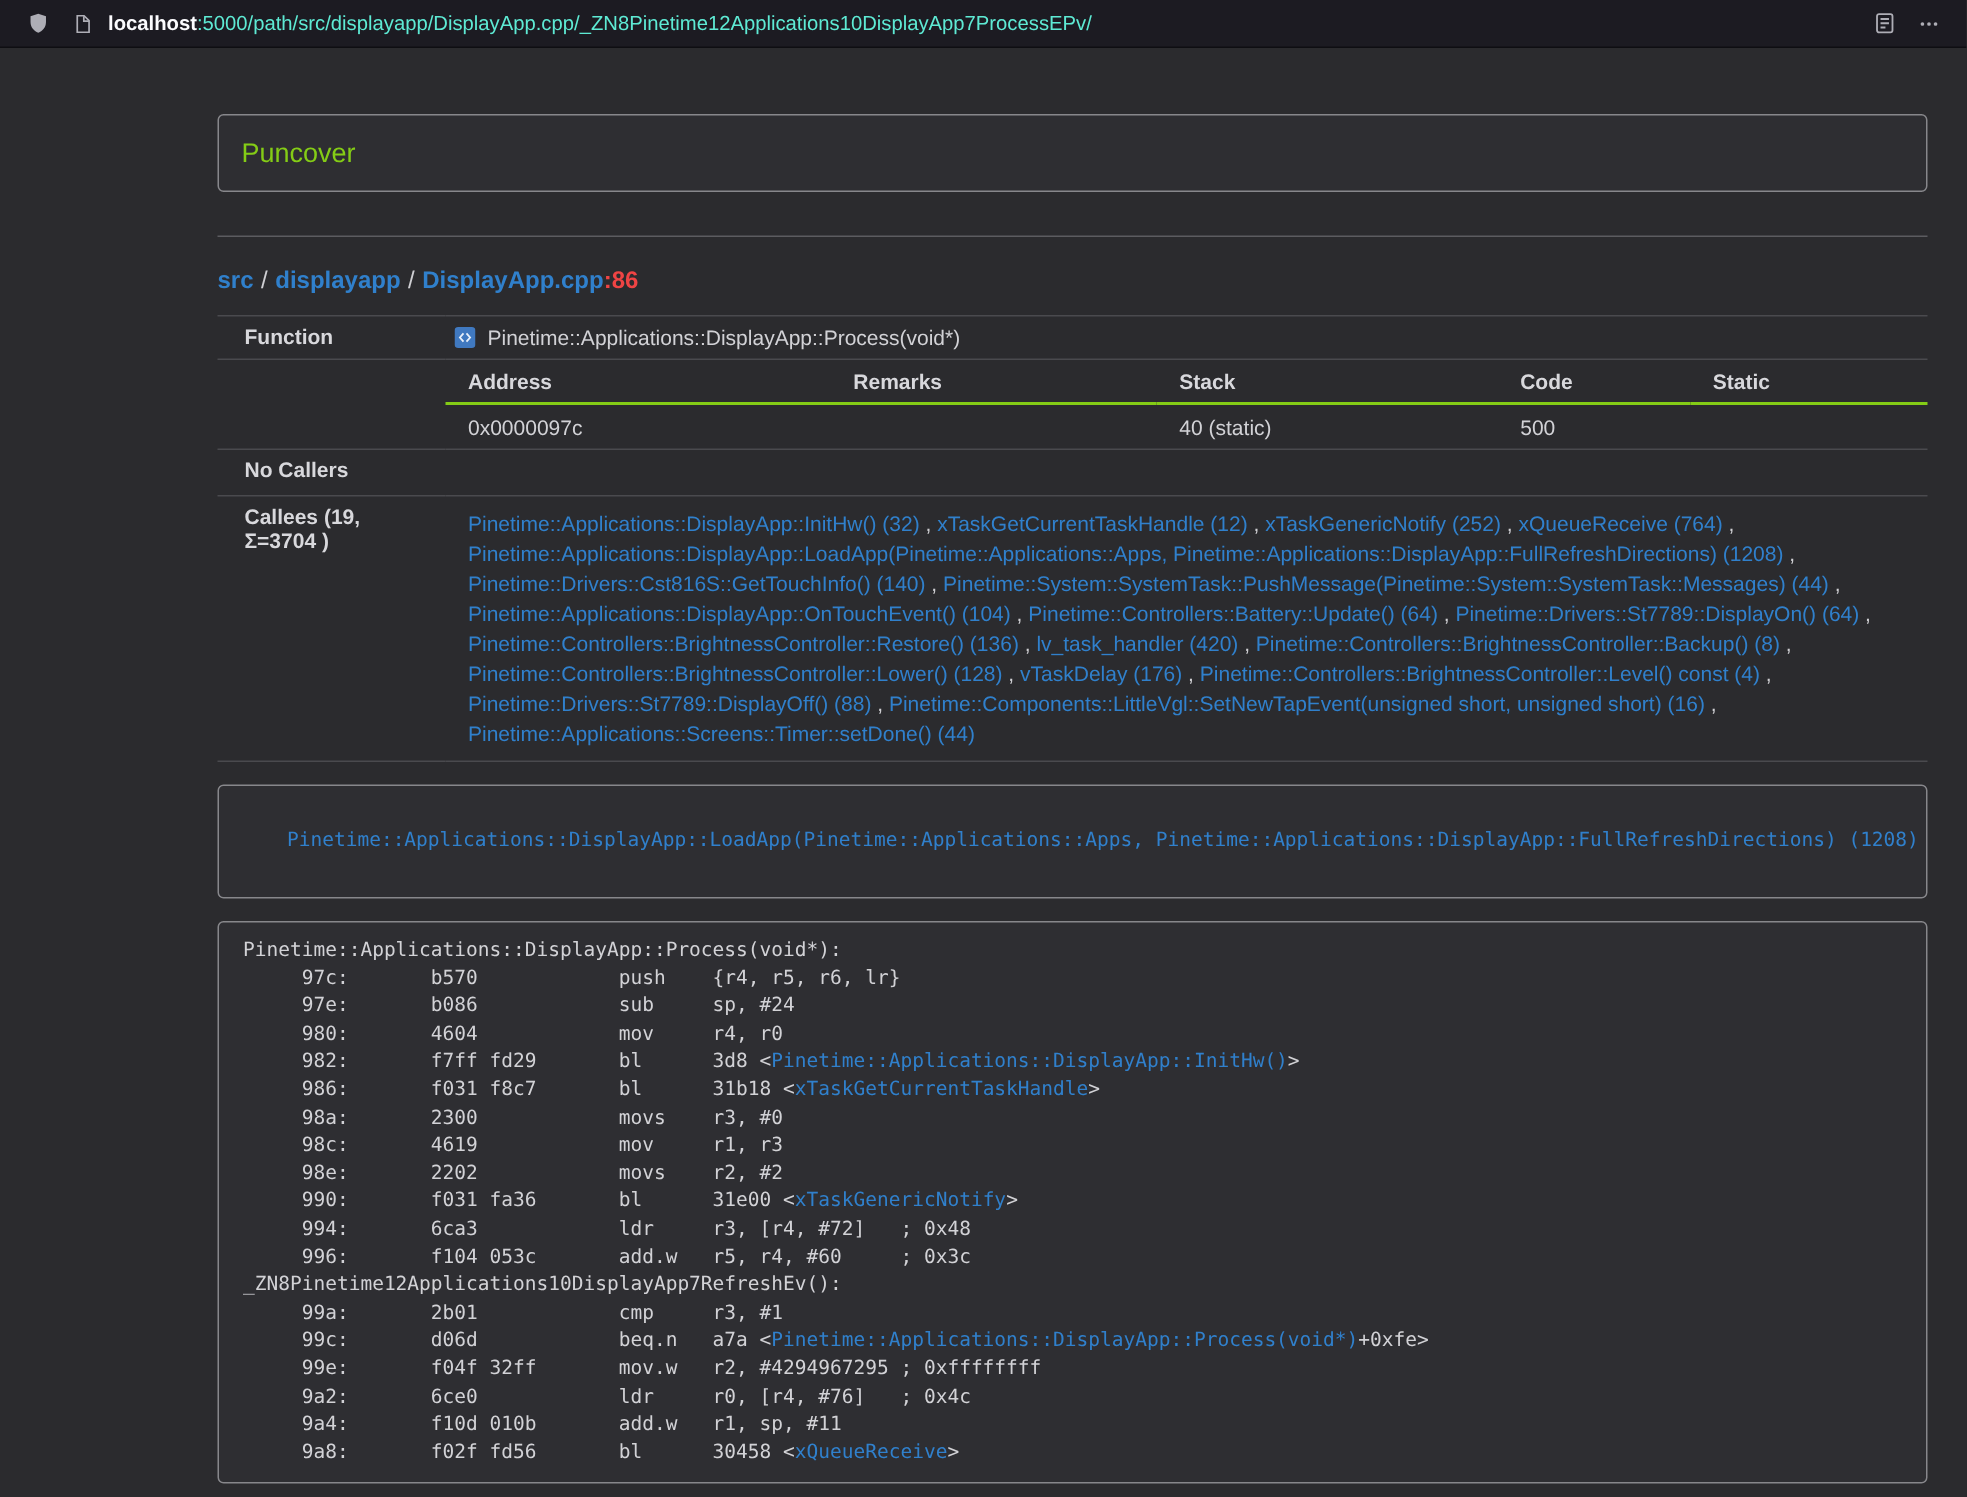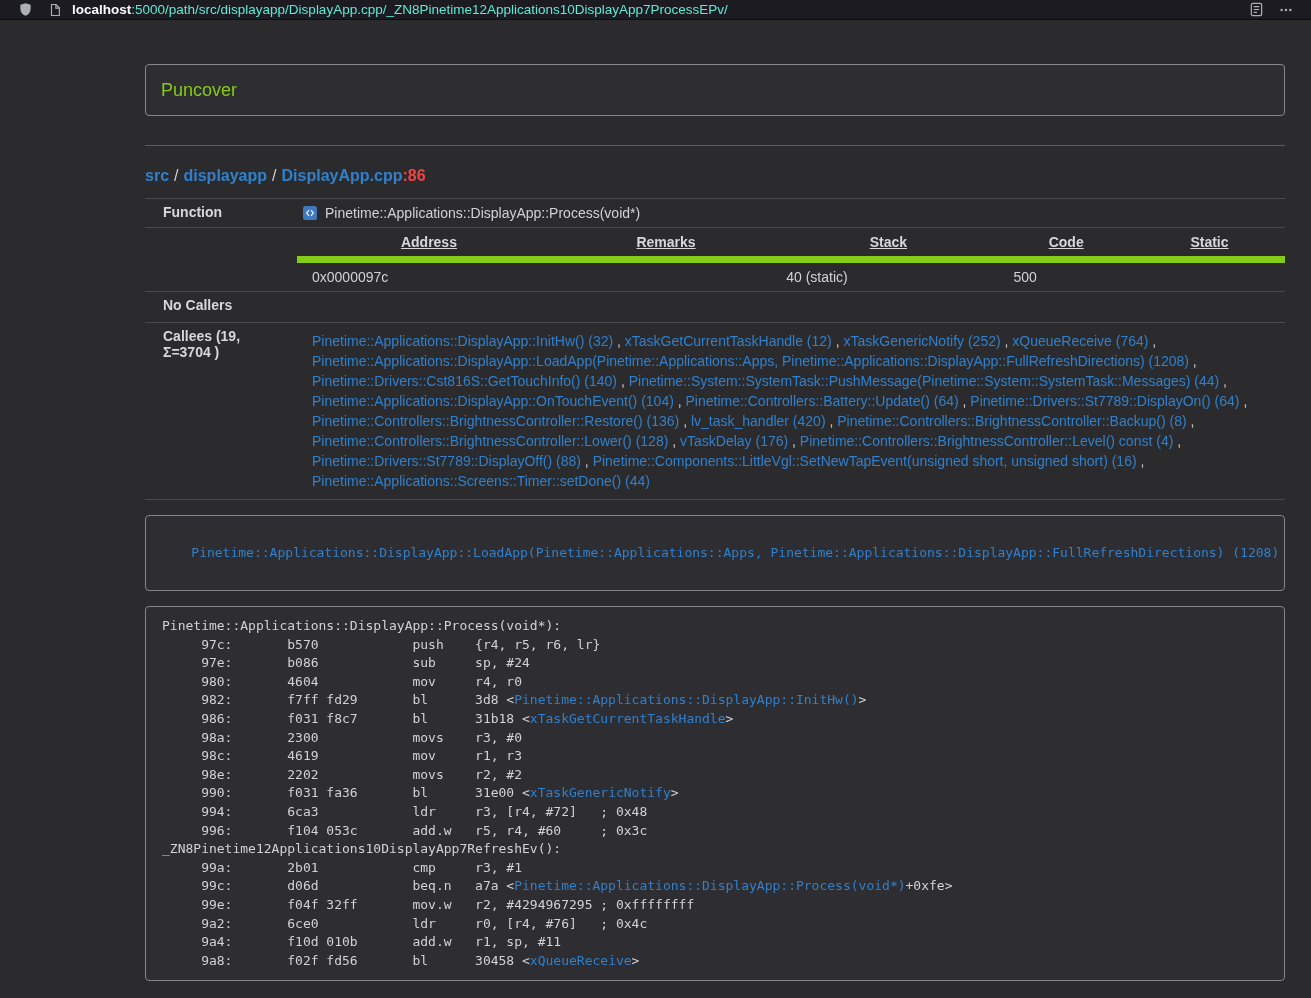--- a/index.html
+++ b/index.html
@@ -7,21 +7,21 @@
   body {
     width: 1311px; height: 998px; overflow: hidden;
     background: #2b2b2e;
     color: #d2d2d6;
     font-family: "Liberation Sans", sans-serif;
     font-size: 14px;
   }
 
   
   .topbar {
-    height: 20px; background: #1c1b22; border-bottom: 1px solid #0e0e12;
+    height: 32px; background: #1c1b22; border-bottom: 1px solid #0e0e12;
     display: flex; align-items: center; padding: 0 10px;
   }
   .tb-icon {
     width: 18px; height: 18px; flex: none;
     display: inline-flex; align-items: center; justify-content: center;
     margin: 0 6px;
   }
   .urlbar { display: flex; align-items: center; flex: 1 1 auto; min-width: 0; margin-left: 2px; }
   .url-host { color: #fbfbfe; font-weight: 700; font-size: 13.5px; white-space: pre; }
   .url-path { color: #5eead4; font-weight: 400; font-size: 13.5px; white-space: pre; overflow: hidden; text-align: right; }
@@ -52,22 +52,22 @@
   table.symtab > tbody > tr { border-top: 1px solid #4a4a4e; }
   th.rowlab {
     width: 152px; text-align: left; font-weight: 700; color: #d8d8dc;
     padding: 5px 8px 5px 18px; vertical-align: top; margin-top: 47px;
   }
   td.rowval { padding: 0; vertical-align: top; }
   .symline { display: flex; align-items: center; padding: 4px 8px 4px 6px; min-height: 28px; }
   .symline .name { margin-left: 8px; }
   table.inner { width: 100%; border-collapse: collapse; }
   table.inner th {
-    text-align: center; font-weight: 700; color: #d8d8dc;
-    padding: 6px 8px 6px 15px; border-bottom: 7px solid #84cc16; text-decoration: underline;
+    text-align: left; font-weight: 700; color: #d8d8dc;
+    padding: 6px 8px 6px 15px; border-bottom: 2px solid #84cc16;
   }
   table.inner td { padding: 6px 8px 6px 15px; }
   td.empty-cell { height: 30px; }
   td.callees { padding: 8px 8px 8px 15px; line-height: 20px; }
 
   
   .hl-panel {
     margin-top: 15px; border: 1px solid #87878b; border-radius: 4px; background: #2e2e32;
     padding: 10px 14px; font-family: "DejaVu Sans Mono", monospace; font-size: 13px;
     line-height: 18px; white-space: pre; overflow: hidden;

